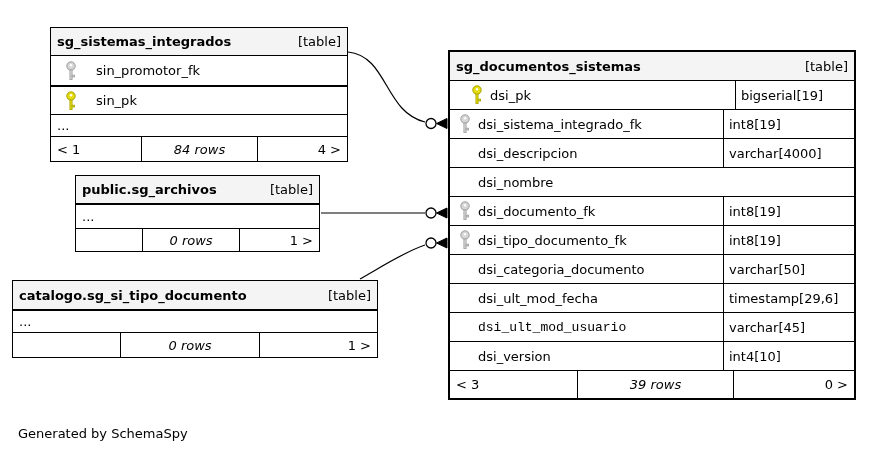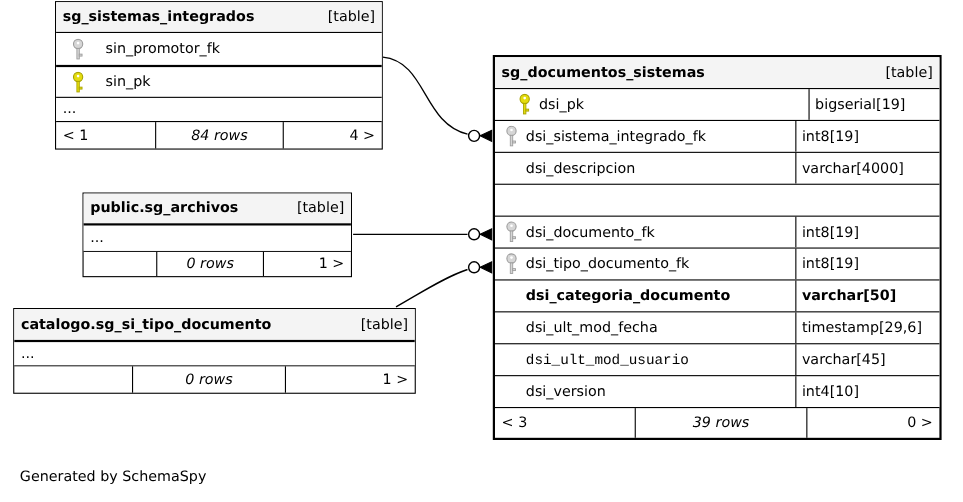--- a/index.html
+++ b/index.html
@@ -78,21 +78,21 @@
     <path d="M321,213 L425,213"></path>
     <path d="M360,279 C383,266 404,252 425,245"></path>
     <circle cx="431" cy="123.5" r="5"></circle>
     <circle cx="431" cy="213" r="5"></circle>
     <circle cx="431" cy="243" r="5"></circle>
     <polygon points="436.5,123.5 447,118.5 447,128.5"></polygon>
     <polygon points="436.5,213 447,208 447,218"></polygon>
     <polygon points="436.5,243 447,238 447,248"></polygon>
   </svg>
 
-  <div class="tbl" style="left:50px;top:1px;width:298px;">
+  <div class="tbl" style="left:50px;top:27px;width:298px;">
     <div class="hdr" style="height:27px;">
       <span class="title">sg_sistemas_integrados</span>
       <span class="tag">[table]</span>
     </div>
     <div class="row" style="height:30px;">
       <svg class="keyicon fk" style="left:14px;" width="12" height="20" viewBox="0 0 12 20">
         <circle class="khead" cx="6" cy="5" r="4.2" stroke-width="1"></circle>
         <circle class="khole" cx="6" cy="4.2" r="1.2"></circle>
         <rect class="kstem" x="4.9" y="9" width="2.2" height="9.6" stroke-width="0.8"></rect>
         <rect class="kstem" x="7" y="14.2" width="2.6" height="1.8" stroke-width="0.8"></rect>
@@ -187,20 +187,23 @@
     <div class="row" style="height:29px;">
       <div class="namecell" style="width:273px;">
         <span class="cname" style="margin-left:28px;">dsi_descripcion</span>
       </div>
       <div class="typecell">
         <span>varchar[4000]</span>
       </div>
     </div>
 
     <div class="row" style="height:29px;">
+      <div class="namecell" style="width:273px;">
+        <span class="cname" style="margin-left:28px;">dsi_nombre</span>
+      </div>
     </div>
 
     <div class="row" style="height:29px;">
       <div class="namecell" style="width:273px;">
         <svg class="keyicon fk" style="left:9px;" width="12" height="20" viewBox="0 0 12 20">
           <circle class="khead" cx="6" cy="5" r="4.2" stroke-width="1"></circle>
           <circle class="khole" cx="6" cy="4.2" r="1.2"></circle>
           <rect class="kstem" x="4.9" y="9" width="2.2" height="9.6" stroke-width="0.8"></rect>
           <rect class="kstem" x="7" y="14.2" width="2.6" height="1.8" stroke-width="0.8"></rect>
         </svg>
@@ -219,21 +222,21 @@
           <rect class="kstem" x="4.9" y="9" width="2.2" height="9.6" stroke-width="0.8"></rect>
           <rect class="kstem" x="7" y="14.2" width="2.6" height="1.8" stroke-width="0.8"></rect>
         </svg>
         <span class="cname" style="margin-left:28px;">dsi_tipo_documento_fk</span>
       </div>
       <div class="typecell">
         <span>int8[19]</span>
       </div>
     </div>
 
-    <div class="row" style="height:29px;font-weight:bold;">
+    <div class="row" style="height:29px;">
       <div class="namecell" style="width:273px;">
         <span class="cname" style="margin-left:28px;">dsi_categoria_documento</span>
       </div>
       <div class="typecell">
         <span>varchar[50]</span>
       </div>
     </div>
 
     <div class="row" style="height:29px;">
       <div class="namecell" style="width:273px;">

